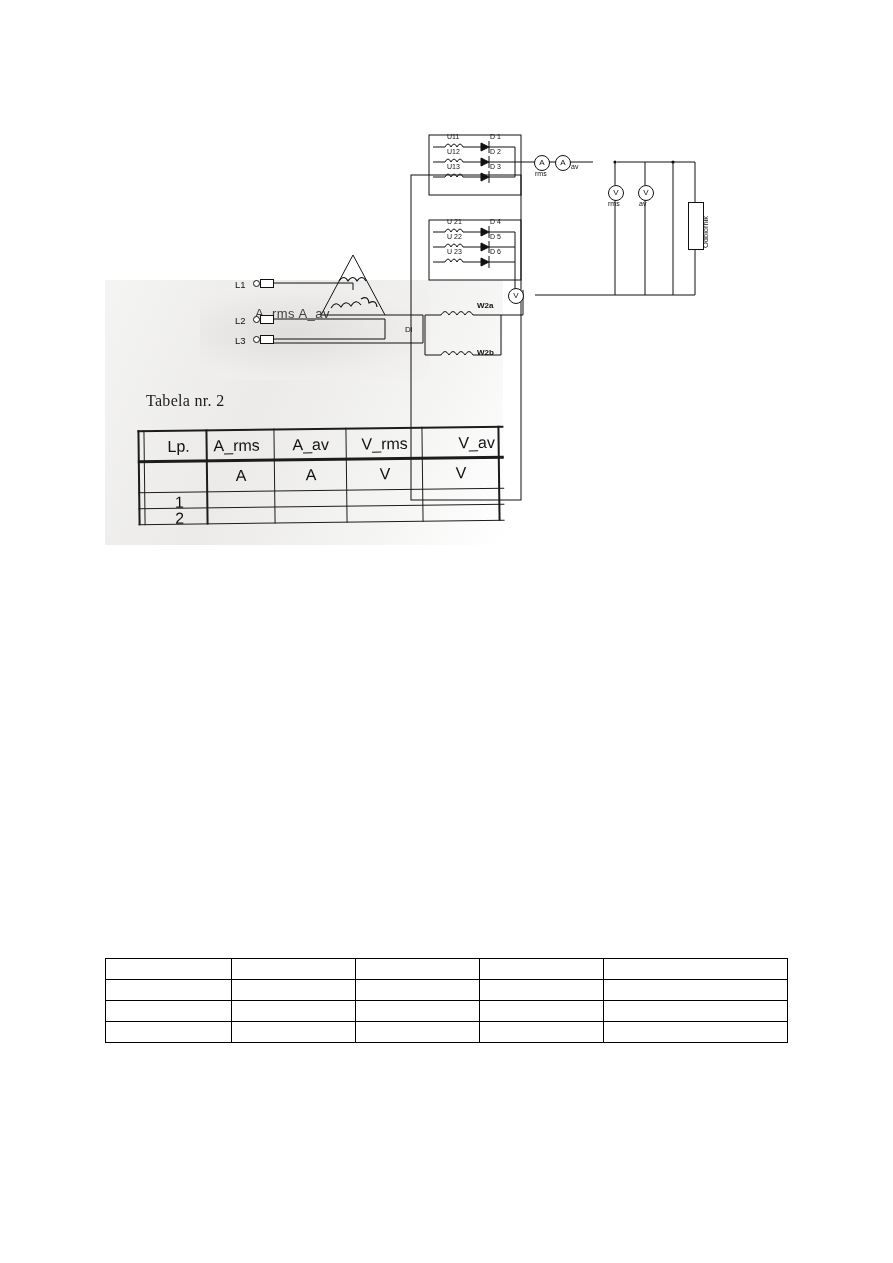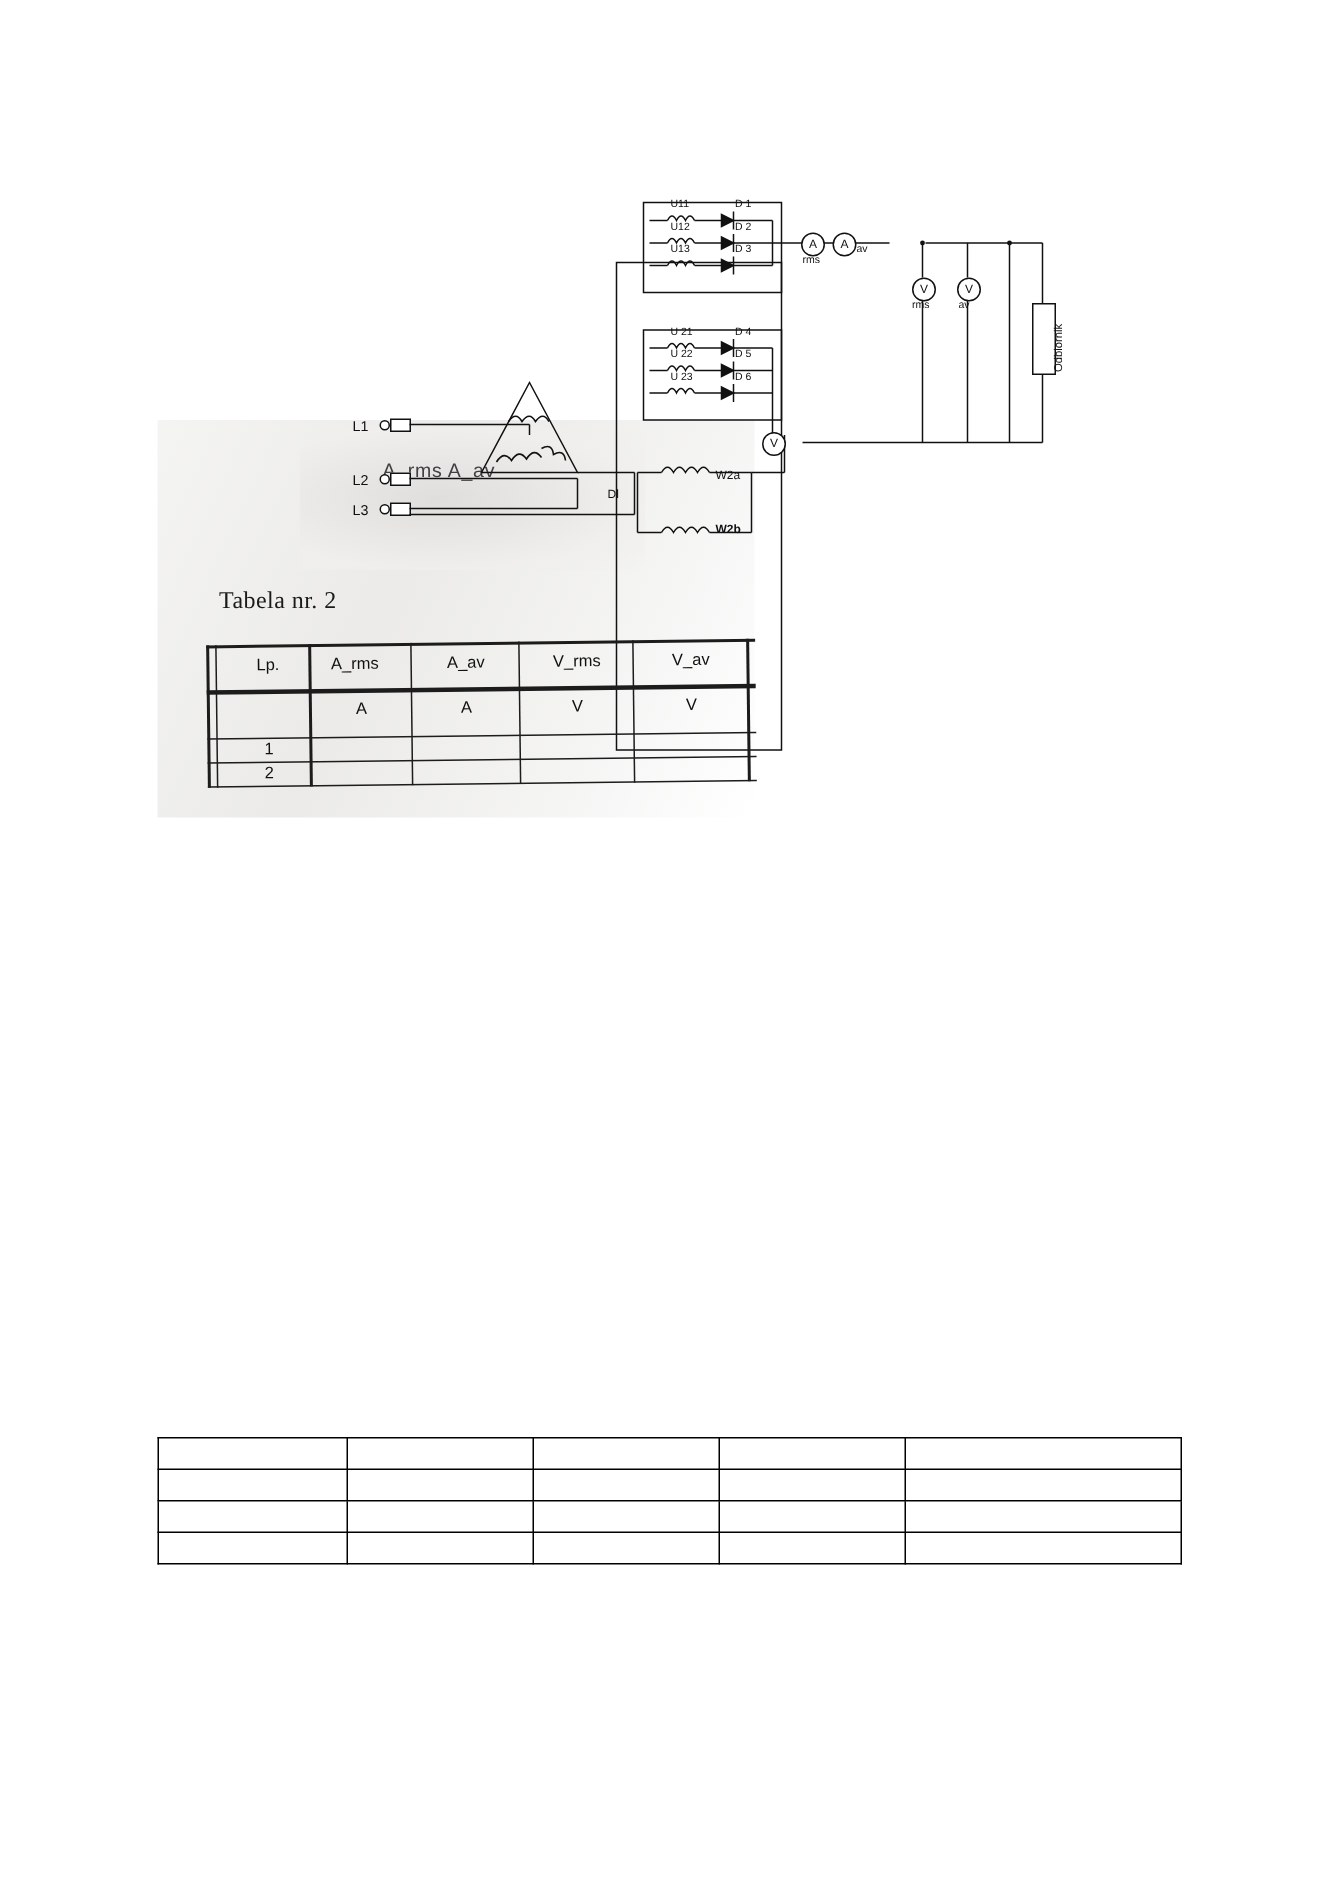--- a/index.html
+++ b/index.html
@@ -152,21 +152,21 @@
     left: 138px;
     top: 428px;
     width: 368px;
     height: 95px;
     transform: rotate(-0.7deg);
   }
   .ht-line { position: absolute; background: #1c1c1c; }
   .ht-cell {
     position: absolute;
     font-family: "Liberation Sans", sans-serif;
-    font-size: 11px;
+    font-size: 16px;
     color: #111;
     text-align: center;
   }
 
   
   .grid-table {
     position: absolute;
     left: 105px;
     top: 958px;
     width: 683px;
@@ -326,21 +326,21 @@
       <span class="tiny" style="left:85px; top:18px;">D 2</span>
       <span class="tiny" style="left:85px; top:33px;">D 3</span>
 
       <span class="tiny" style="left:42px; top:88px;">U 21</span>
       <span class="tiny" style="left:42px; top:103px;">U 22</span>
       <span class="tiny" style="left:42px; top:118px;">U 23</span>
       <span class="tiny" style="left:85px; top:88px;">D 4</span>
       <span class="tiny" style="left:85px; top:103px;">D 5</span>
       <span class="tiny" style="left:85px; top:118px;">D 6</span>
 
-      <span class="tiny2" style="left:72px; top:182px;">W2a</span>
+      <span class="tiny2" style="left:72px; top:171px;font-weight:bold;">W2a</span>
       <span class="tiny2" style="left:72px; top:218px;font-weight:bold;">W2b</span>
       <span class="tiny2" style="left:0px;  top:195px;">Dl</span>
 
       <span class="meter" style="left:129px; top:25px;">A</span>
       <span class="tiny" style="left:130px; top:40px;">rms</span>
       <span class="meter" style="left:150px; top:25px;">A</span>
       <span class="tiny" style="left:166px; top:33px;">av</span>
 
       <span class="meter" style="left:203px; top:55px;">V</span>
       <span class="tiny" style="left:203px; top:70px;">rms</span>
@@ -370,21 +370,21 @@
     <div class="ht-line" style="left:68px;  top:0px;  width:2.2px; height:95px;"></div>
     <div class="ht-line" style="left:136px; top:0px;  width:1.3px; height:95px;"></div>
     <div class="ht-line" style="left:208px; top:0px;  width:1.3px; height:95px;"></div>
     <div class="ht-line" style="left:284px; top:0px;  width:1.3px; height:95px;"></div>
     <div class="ht-line" style="left:360px; top:0px;  width:1.6px; height:95px;"></div>
 
     <span class="ht-cell" style="left:14px;  top:8px;  width:54px;">Lp.</span>
     <span class="ht-cell" style="left:68px;  top:8px;  width:62px;">A_rms</span>
     <span class="ht-cell" style="left:140px; top:8px;  width:66px;">A_av</span>
     <span class="ht-cell" style="left:212px; top:8px;  width:70px;">V_rms</span>
-    <span class="ht-cell" style="left:288px; top:8px;  width:70px;text-align:center;">V_av</span>
+    <span class="ht-cell" style="left:304px; top:8px;  width:70px;text-align:center;">V_av</span>
 
     <span class="ht-cell" style="left:72px;  top:38px; width:62px;">A</span>
     <span class="ht-cell" style="left:140px; top:38px; width:66px;">A</span>
     <span class="ht-cell" style="left:212px; top:38px; width:70px;">V</span>
     <span class="ht-cell" style="left:288px; top:38px; width:70px;">V</span>
 
     <span class="ht-cell" style="left:14px;  top:64px; width:54px;">1</span>
     <span class="ht-cell" style="left:14px;  top:80px; width:54px;">2</span>
   </div>
 

